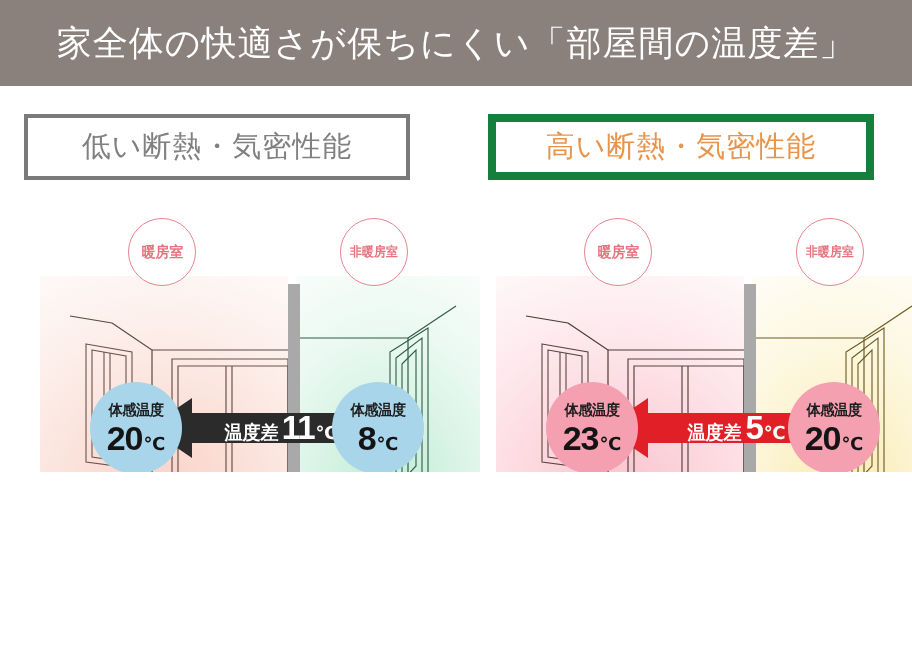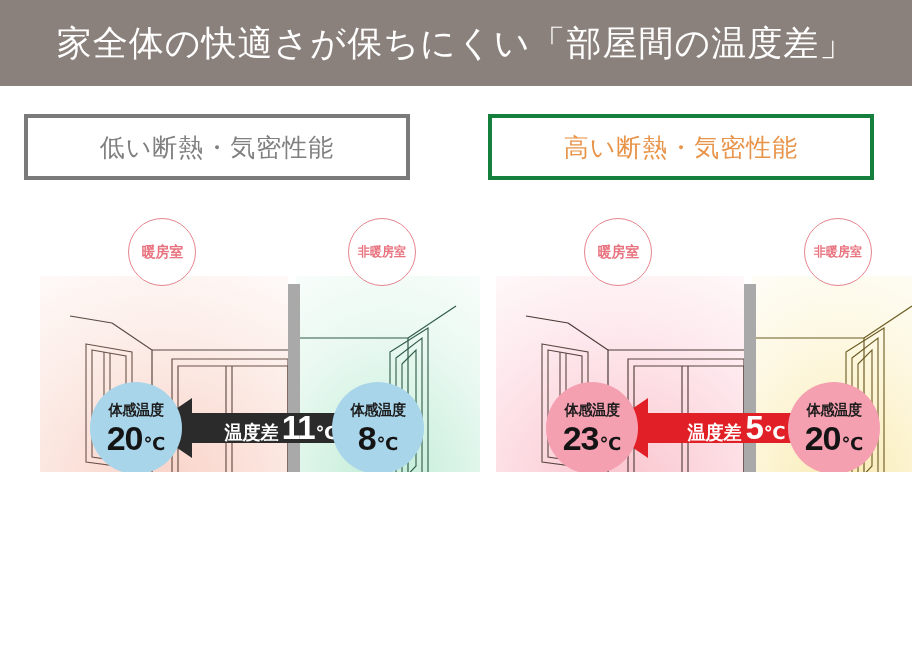--- a/index.html
+++ b/index.html
@@ -61,23 +61,23 @@
     left: 24px;
     width: 386px;
     height: 66px;
     box-sizing: border-box;
     background: #ffffff;
     display: flex;
     align-items: center;
     justify-content: center;
   }
   .heading-left  { border: 4px solid #7a7a7a; }
-  .heading-right { border: 4px solid #15803d; left: 32px; }
+  .heading-right { border: 8px solid #15803d; left: 32px; }
   .heading-text {
-    font-size: 25px;
+    font-size: 29px;
     letter-spacing: 1px;
     white-space: nowrap;
   }
   .heading-left  .heading-text { color: #808080; }
   .heading-right .heading-text { color: #e8944a; }
 
   
   .scene {
     position: absolute;
     left: 0;
@@ -157,21 +157,21 @@
     color: #e8737f;
     font-size: 15px;
     font-weight: 700;
     letter-spacing: 0px;
     white-space: nowrap;
     transform: scaleX(.92);
   }
   .room-tag.narrow span { font-size: 13px; }
 
   .tag-heated   { left: 96px;  top: 145px; }
-  .tag-unheated { left: 316px; top: 145px; }
+  .tag-unheated { left: 308px; top: 145px; }
 
   
   .temp-bubble {
     position: absolute;
     width: 92px;
     height: 92px;
     border-radius: 50%;
     display: flex;
     flex-direction: column;
     align-items: center;

